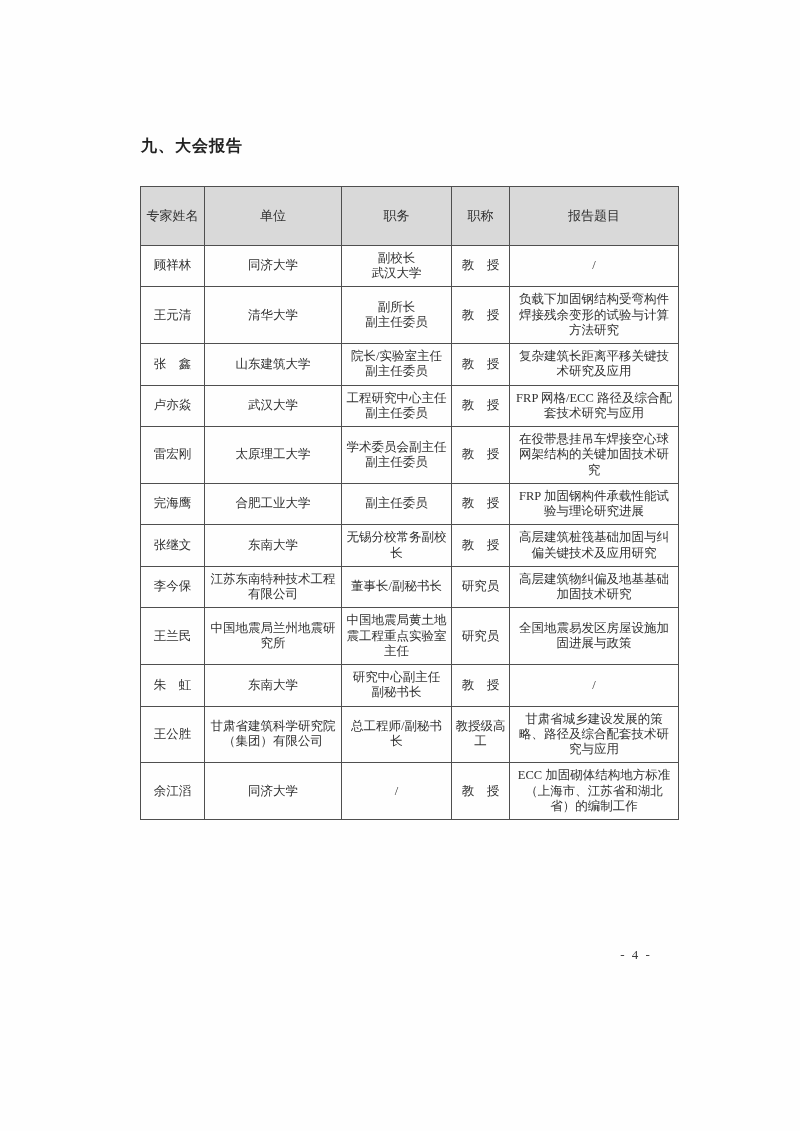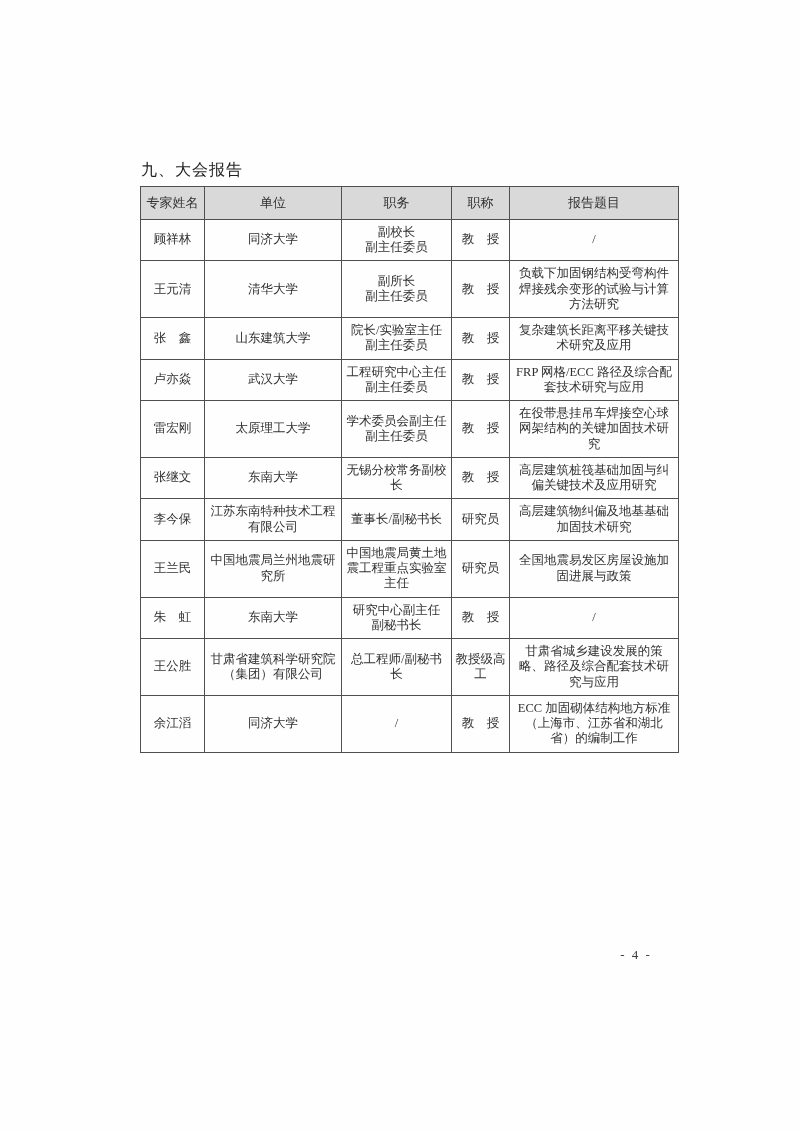--- a/index.html
+++ b/index.html
@@ -16,24 +16,24 @@
     overflow: hidden;
   }
   .page {
     position: absolute;
     inset: 0;
     background: var(--page-bg, #fefefe);
   }
   .doc-title {
     position: absolute;
     left: 141px;
-    top: 160px;
+    top: 136px;
     margin: 0;
     font-size: 16px;
-    font-weight: normal;
+    font-weight: bold;
     letter-spacing: 1px;
     color: #222;
     text-align: right;
   }
   table.speakers {
     position: absolute;
     left: 140px;
     top: 186px;
     width: 538px;
     border-collapse: collapse;
@@ -53,21 +53,21 @@
     font-size: 12.5px;
     line-height: 1.22;
     padding: 5px 3px;
     white-space: pre-line;
     overflow: hidden;
     color: var(--text-color, #303030);
   }
   table.speakers th {
     background: var(--header-bg, #d9d9d9);
     font-size: 13px;
-    padding: 8px 1px;
+    padding: 21px 1px;
   }
   .page-num {
     position: absolute;
     top: 947px;
     left: 604px;
     width: 64px;
     text-align: center;
     font-size: 13px;
     letter-spacing: 2px;
     color: #3a3a3a;
@@ -95,21 +95,21 @@
         <th>职务</th>
         <th>职称</th>
         <th>报告题目</th>
       </tr>
     </thead>
     <tbody>
         <tr>
     <td>顾祥林</td>
     <td>同济大学</td>
     <td>副校长
-副主任委员</td>
+武汉大学</td>
     <td>教　授</td>
     <td>/</td>
   </tr>
         <tr>
     <td>王元清</td>
     <td>清华大学</td>
     <td>副所长
 副主任委员</td>
     <td>教　授</td>
     <td>负载下加固钢结构受弯构件焊接残余变形的试验与计算方法研究</td>
@@ -130,20 +130,27 @@
     <td>教　授</td>
     <td>FRP 网格/ECC 路径及综合配套技术研究与应用</td>
   </tr>
         <tr>
     <td>雷宏刚</td>
     <td>太原理工大学</td>
     <td>学术委员会副主任
 副主任委员</td>
     <td>教　授</td>
     <td>在役带悬挂吊车焊接空心球网架结构的关键加固技术研究</td>
+  </tr>
+        <tr>
+    <td>完海鹰</td>
+    <td>合肥工业大学</td>
+    <td>副主任委员</td>
+    <td>教　授</td>
+    <td>FRP 加固钢构件承载性能试验与理论研究进展</td>
   </tr>
         <tr>
     <td>张继文</td>
     <td>东南大学</td>
     <td>无锡分校常务副校长</td>
     <td>教　授</td>
     <td>高层建筑桩筏基础加固与纠偏关键技术及应用研究</td>
   </tr>
         <tr>
     <td>李今保</td>

